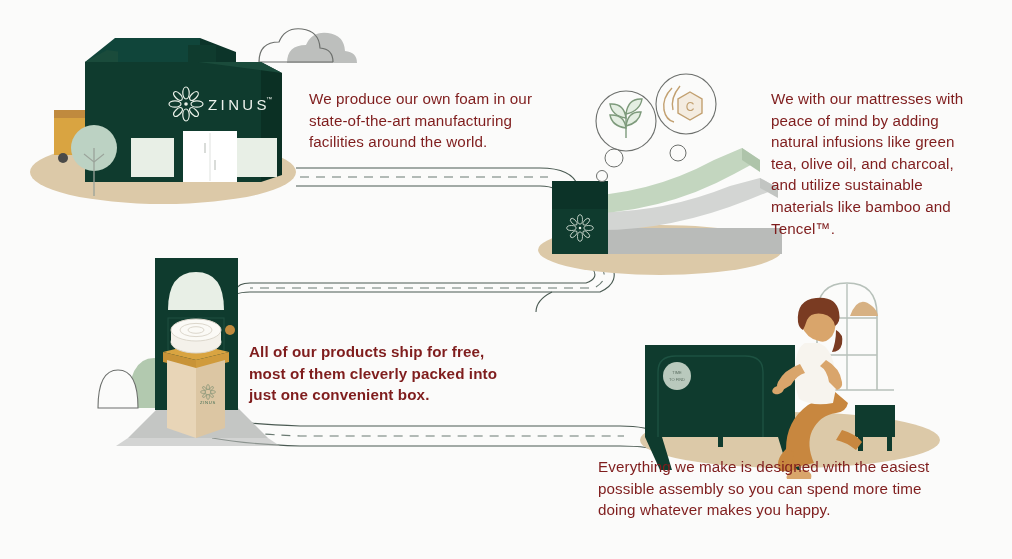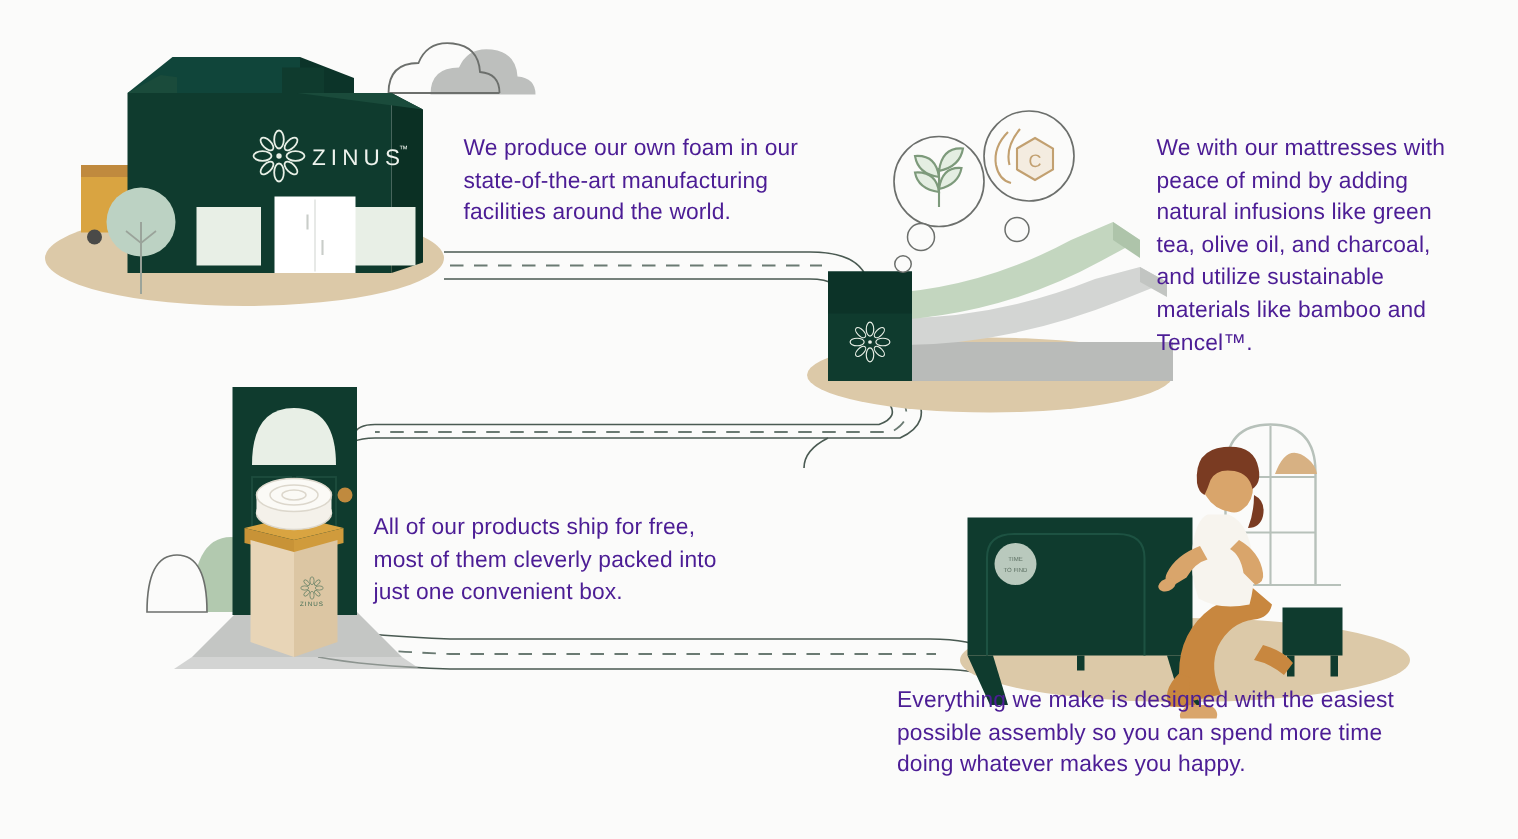--- a/index.html
+++ b/index.html
@@ -6,29 +6,29 @@
   body{
     width:1012px;height:559px;
     background:#fbfbfa;
     font-family:"Liberation Sans","DejaVu Sans",sans-serif;
     overflow:hidden;
     position:relative;
   }
   #stage{position:absolute;inset:0;width:1012px;height:559px;}
   .cap{
     position:absolute;
-    color:#4c1d95;
+    color:#7f1d1d;
     font-size:15.2px;
     line-height:21.6px;
     letter-spacing:0.1px;
     white-space:pre-line;
   }
   #cap-foam{left:309px;top:88px;width:260px;}
   #cap-fill{left:771px;top:88px;width:200px;}
-  #cap-ship{left:249px;top:341px;width:250px;}
+  #cap-ship{left:249px;top:341px;width:250px;font-weight:bold;}
   #cap-assembly{left:598px;top:456px;width:350px;}
 </style>
 </head>
 <body>
 
 <svg id="stage" viewBox="0 0 1012 559" xmlns="http://www.w3.org/2000/svg">
 
   <rect x="0" y="0" width="1012" height="559" fill="#fbfbfa"></rect>
 
   <g fill="none">

